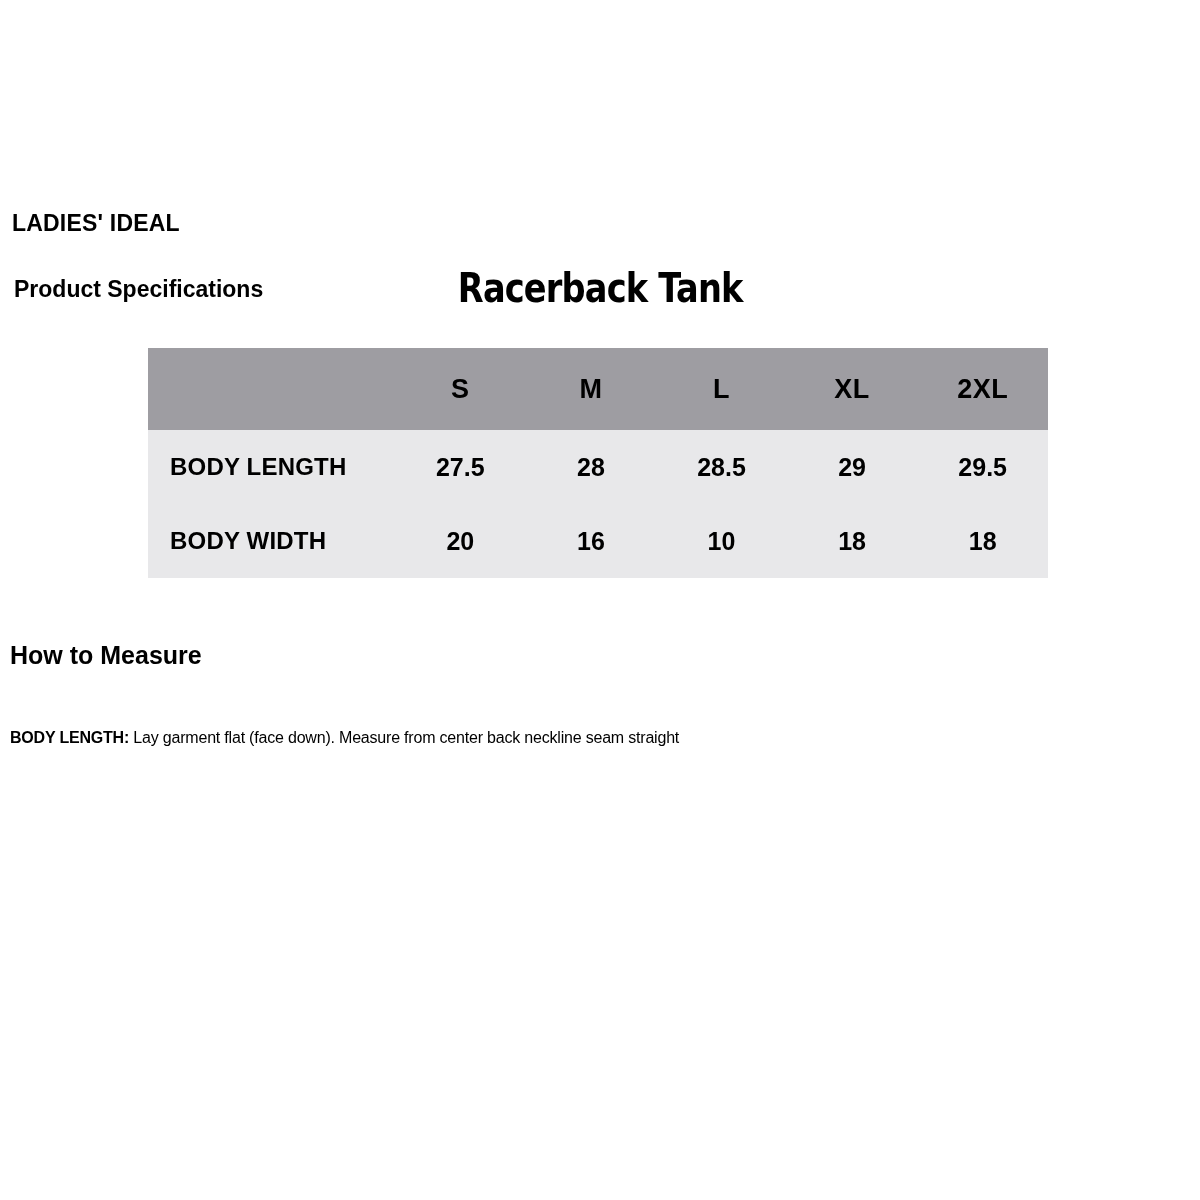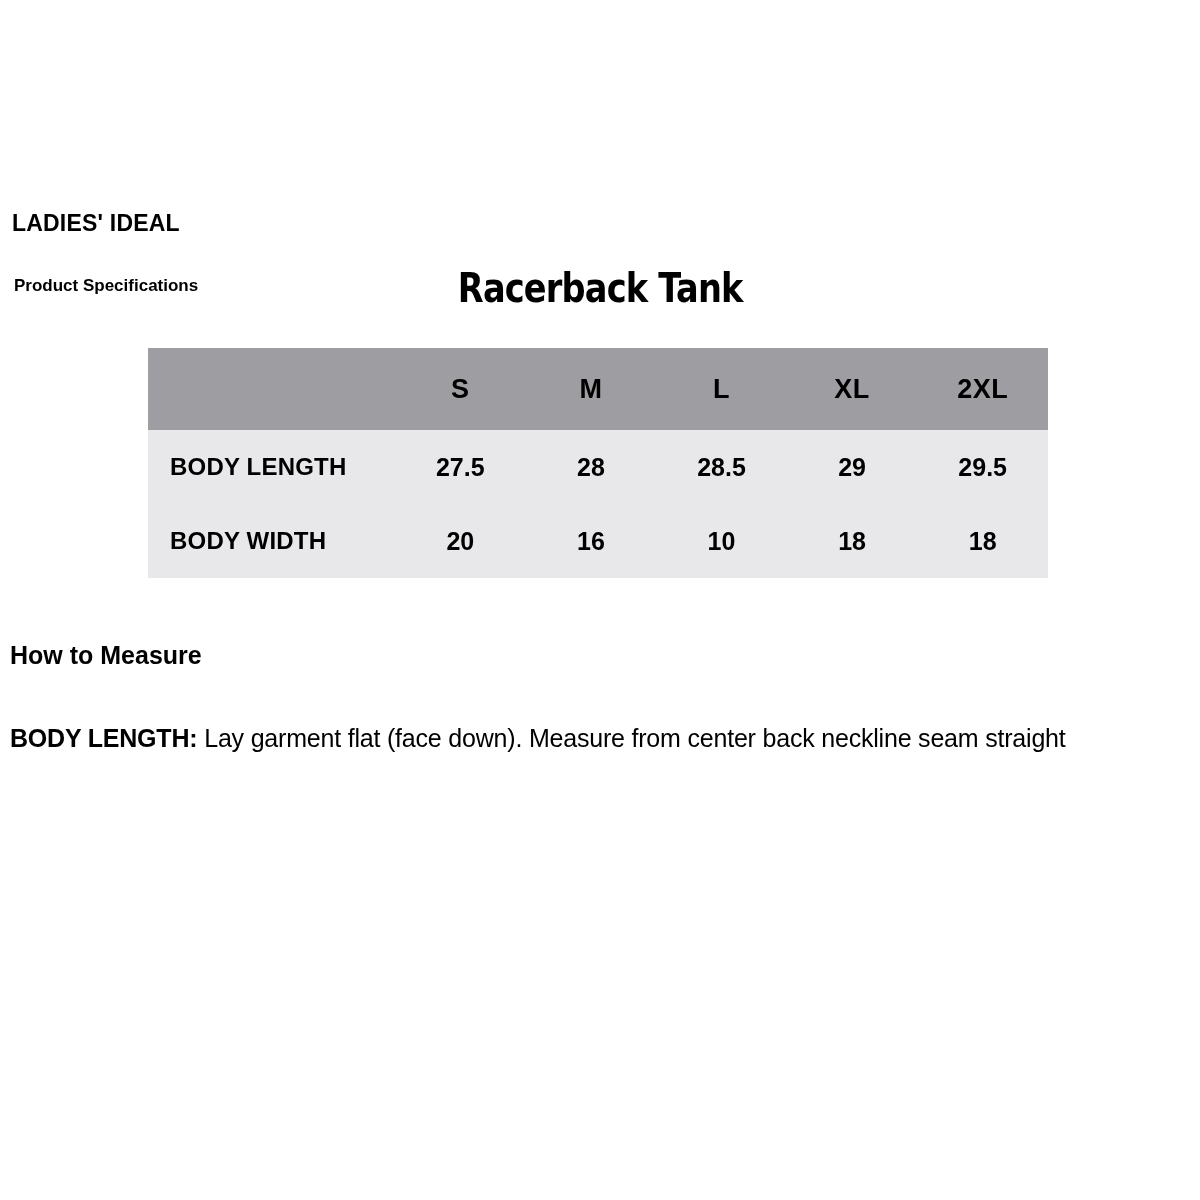--- a/index.html
+++ b/index.html
@@ -21,21 +21,21 @@
     top: 210px;
     font-size: 23px;
     font-weight: bold;
     letter-spacing: 0.2px;
   }
 
   .section-title {
     position: absolute;
     left: 14px;
     top: 276px;
-    font-size: 17px;
+    font-size: 23px;
     font-weight: bold;
     text-align: right;
   }
 
   .product-title {
     position: absolute;
     left: 0;
     top: 264px;
     width: 1200px;
     text-align: center;
@@ -80,21 +80,21 @@
     top: 641px;
     font-size: 25px;
     font-weight: bold;
   }
 
   .measure-block {
     position: absolute;
     left: 10px;
     top: 720px;
     width: 1188px;
-    font-size: 25px;
+    font-size: 16px;
     line-height: 36px;
     letter-spacing: -0.2px;
   }
   .measure-para { margin: 0; }
   .m-line { display: block; white-space: nowrap; }
   .m-line b { font-weight: bold; }
 </style>
 </head>
 <body>
 

